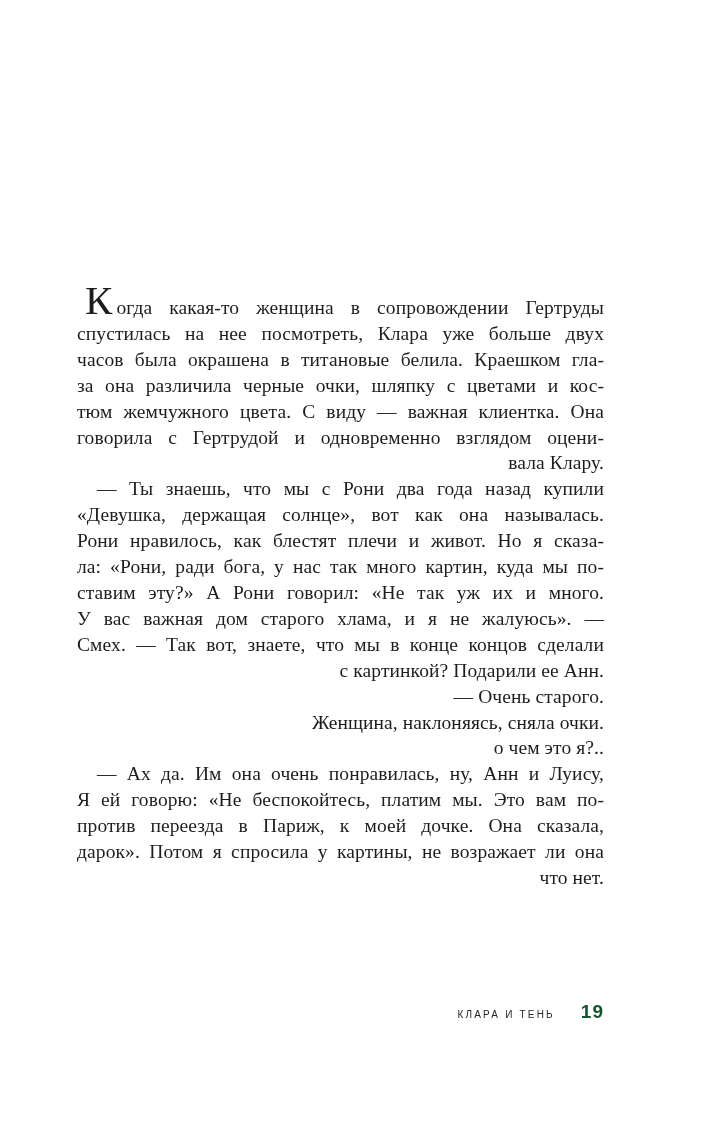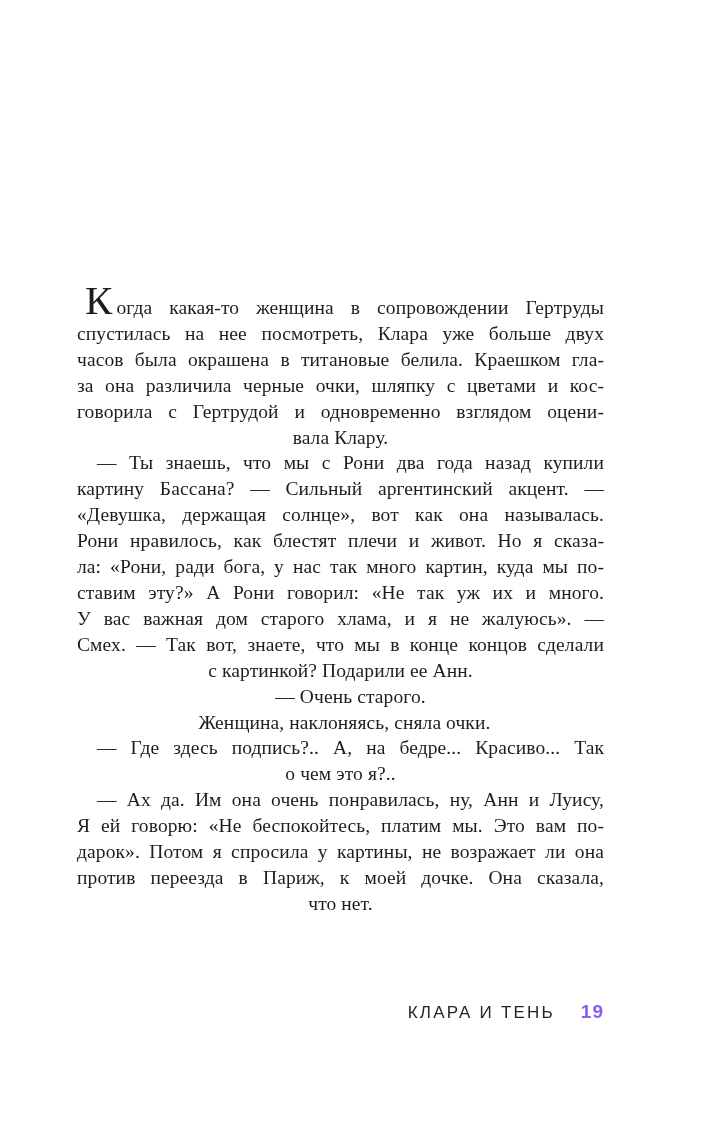--- a/index.html
+++ b/index.html
@@ -20,92 +20,91 @@
     position: absolute;
     left: 77px;
     top: 288px;
     width: 527px;
     font-size: 19.5px;
     line-height: 25.9px;
     color: #1d1d1d;
     letter-spacing: 0.1px;
   }
   .para { margin: 0; padding: 0; }
-  .line { text-align: center; white-space: normal; }
+  .line { text-align: right; white-space: normal; }
   .line.j { text-align: justify; text-align-last: justify; }
   .para.dialogue .line.first { text-indent: 20px; }
   .para.narration .line.first { text-indent: 8px; }
   .dropcap {
     font-size: 41px;
     line-height: 25.9px;
     margin-right: 4px;
     color: #1d1d1d;
   }
   .footer {
     position: absolute;
     top: 1001px;
     right: 105px;
     display: flex;
     align-items: baseline;
     gap: 26px;
     font-family: "Liberation Sans", sans-serif;
   }
   .running-title {
-    font-size: 17px;
+    font-size: 10px;
     font-weight: 400;
     letter-spacing: 2.2px;
     color: #262626;
   }
   .page-number {
     font-size: 19px;
     font-weight: 700;
     letter-spacing: 1px;
-    color: #8b5cf6;
+    color: #14532d;
   }
 </style>
 </head>
 <body>
 
 <div class="sheet">
 
   <div class="text-block" id="text-block">
       <div class="para narration">
         <div class="line j first"><span class="dropcap">К</span>огда какая-то женщина в сопровождении Гертруды</div>
         <div class="line j">спустилась на нее посмотреть, Клара уже больше двух</div>
         <div class="line j">часов была окрашена в титановые белила. Краешком гла-</div>
         <div class="line j">за она различила черные очки, шляпку с цветами и кос-</div>
+        <div class="line j">тюм жемчужного цвета. С виду — важная клиентка. Она</div>
         <div class="line j">говорила с Гертрудой и одновременно взглядом оцени-</div>
         <div class="line">вала Клару.</div>
       </div>
       <div class="para dialogue">
         <div class="line j first">— Ты знаешь, что мы с Рони два года назад купили</div>
-        <div class="line j">картину Бассана? — Сильный аргентинский акцент. —</div>
         <div class="line j">«Девушка, держащая солнце», вот как она называлась.</div>
         <div class="line j">Рони нравилось, как блестят плечи и живот. Но я сказа-</div>
         <div class="line j">ла: «Рони, ради бога, у нас так много картин, куда мы по-</div>
         <div class="line j">ставим эту?» А Рони говорил: «Не так уж их и много.</div>
         <div class="line j">У вас важная дом старого хлама, и я не жалуюсь». —</div>
         <div class="line j">Смех. — Так вот, знаете, что мы в конце концов сделали</div>
         <div class="line">с картинкой? Подарили ее Анн.</div>
       </div>
       <div class="para dialogue">
         <div class="line first">— Очень старого.</div>
       </div>
       <div class="para narration">
         <div class="line first">Женщина, наклоняясь, сняла очки.</div>
       </div>
       <div class="para dialogue">
-        <div class="line j first">— Где здесь подпись?.. А, на бедре... Красиво... Так</div>
         <div class="line">о чем это я?..</div>
       </div>
       <div class="para dialogue">
         <div class="line j first">— Ах да. Им она очень понравилась, ну, Анн и Луису,</div>
         <div class="line j">Я ей говорю: «Не беспокойтесь, платим мы. Это вам по-</div>
+        <div class="line j">против переезда в Париж, к моей дочке. Она сказала,</div>
         <div class="line j">дарок». Потом я спросила у картины, не возражает ли она</div>
-        <div class="line j">против переезда в Париж, к моей дочке. Она сказала,</div>
         <div class="line">что нет.</div>
       </div>
     </div>
 
   <div class="footer">
     <span class="running-title">КЛАРА И ТЕНЬ</span>
     <span class="page-number">19</span>
   </div>
 
 </div>

